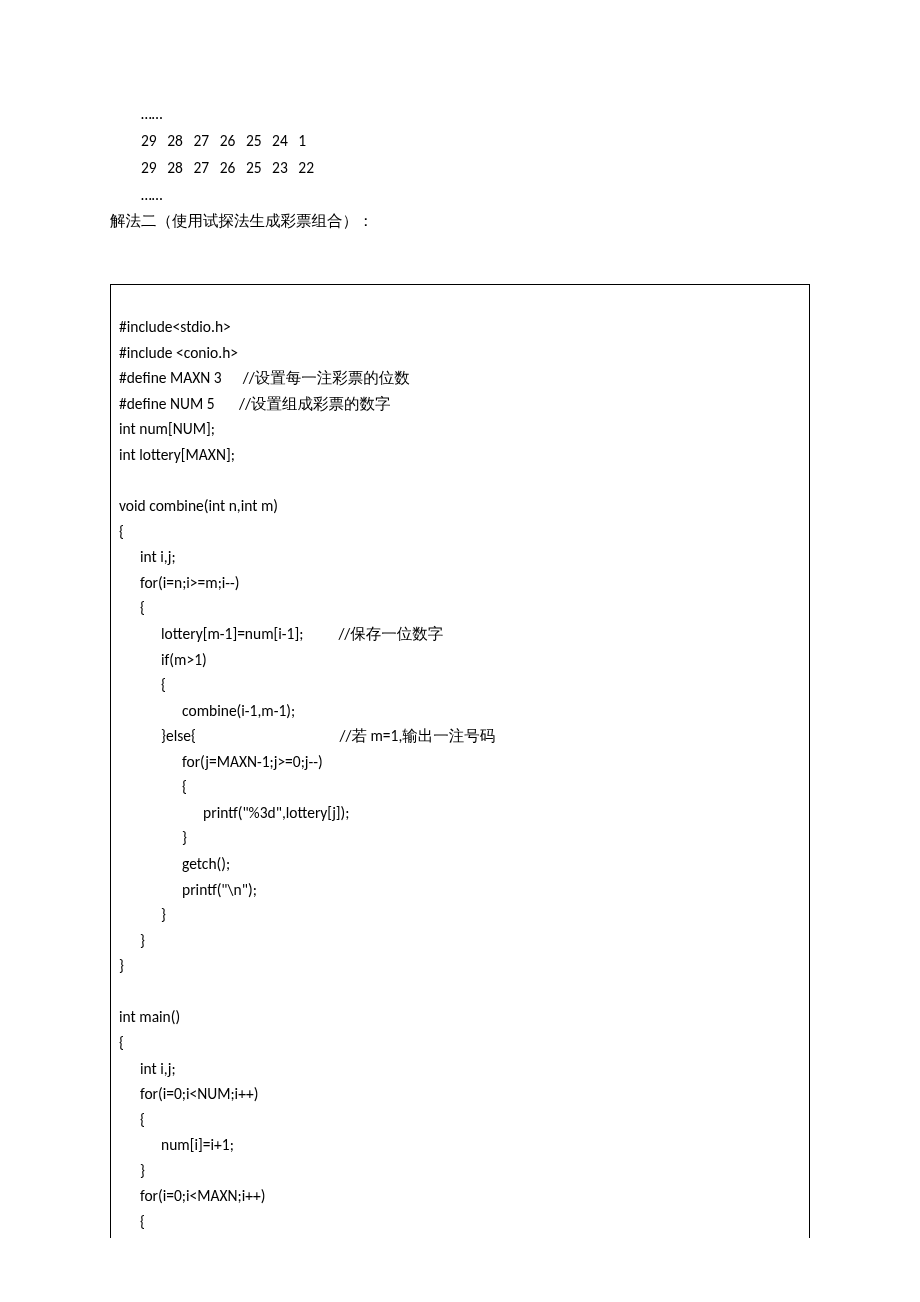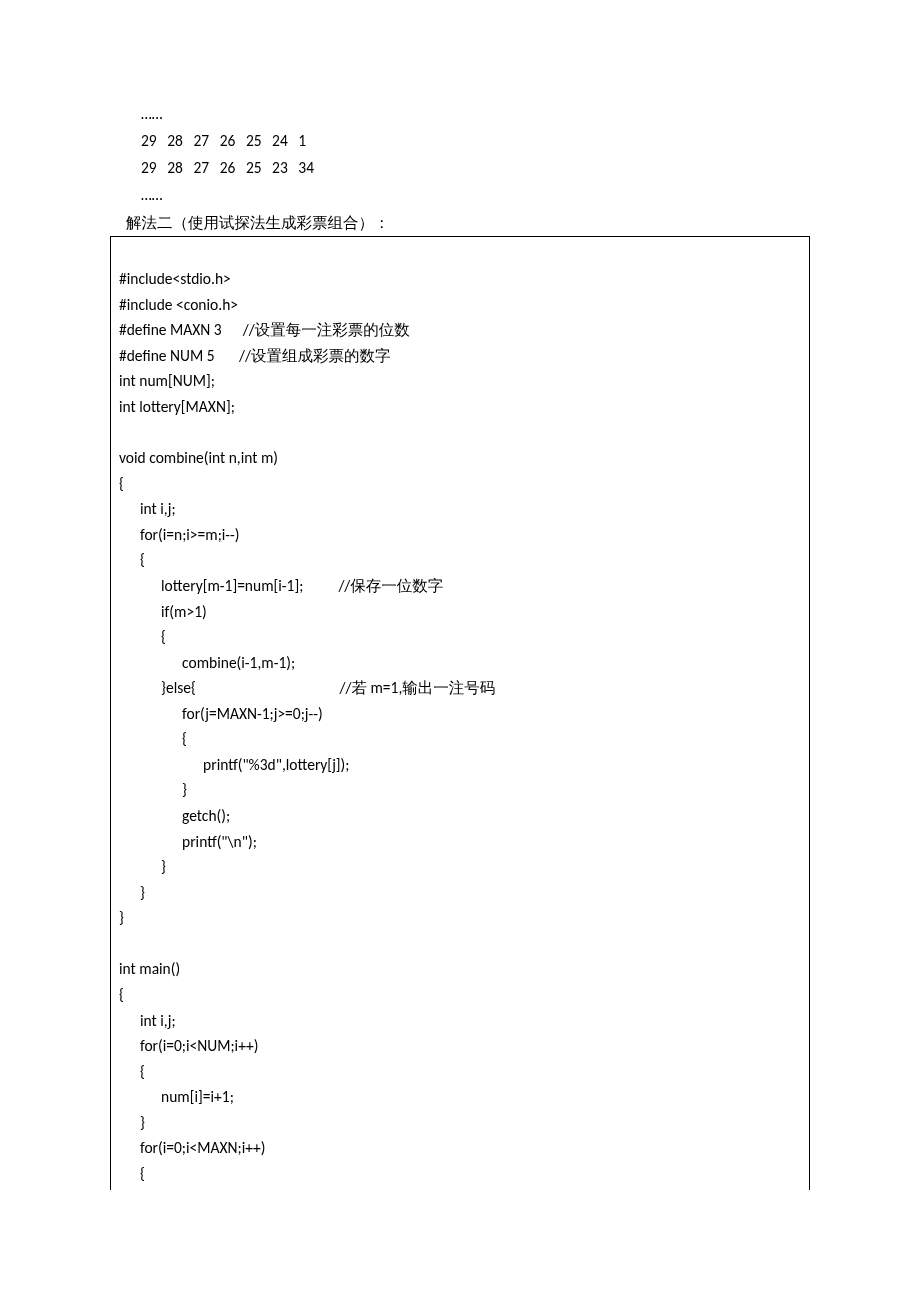--- a/index.html
+++ b/index.html
@@ -26,38 +26,38 @@
   .indent {
     text-indent: 2em;
   }
   .code-box {
     border: 1px solid #000;
     border-bottom: none;
     padding: 4px 15px 4px 8px;
     line-height: 1.65;
     white-space: pre;
     font-size: 15.5px;
+    margin-top: 48px;
   }
   .sec-label {
-    font-family: Liberation Serif, serif;
-    margin-left: 16px;
+    font-family: Liberation Mono, monospace;
   }
   .seq {
     font-family: Calibri, "Segoe UI", Arial, sans-serif;
     white-space: pre;
   }
 </style>
 </head>
 <body>
 
 <div class="page">
 
   <div class="indent seq">……</div>
   <div class="indent seq">29   28   27   26   25   24   1</div>
-  <div class="indent seq">29   28   27   26   25   23   34</div>
+  <div class="indent seq">29   28   27   26   25   23   22</div>
   <div class="indent seq">……</div>
 
 
   <div class="sec-label">解法二（使用试探法生成彩票组合）：</div>
 
   <div class="code-box">
 <span>#include&lt;stdio.h&gt;</span>
 <span>#include &lt;conio.h&gt;</span>
 <span>#define MAXN 3      //设置每一注彩票的位数</span>
 <span>#define NUM 5       //设置组成彩票的数字</span>

